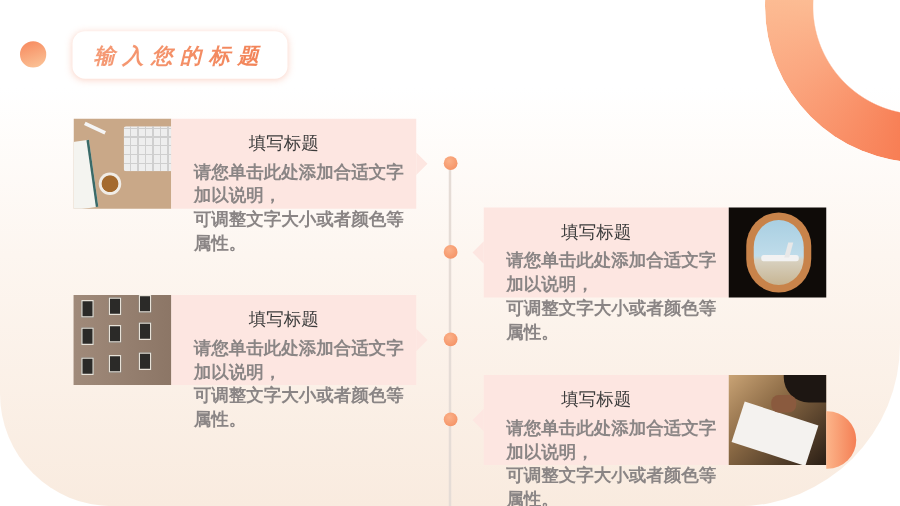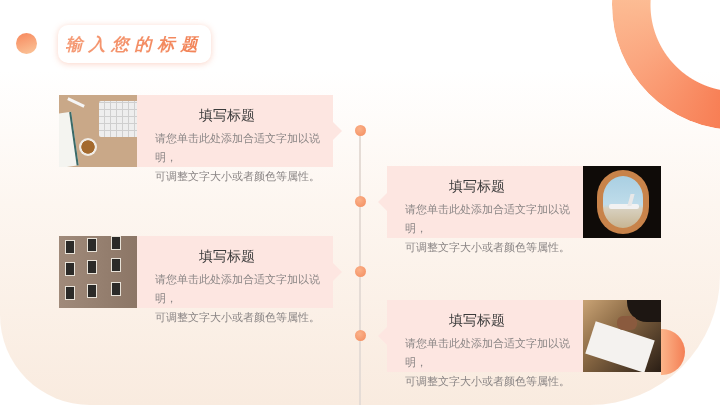--- a/index.html
+++ b/index.html
@@ -19,21 +19,21 @@
       background: conic-gradient(from 180deg, #f7784e 0deg, #fba67f 60deg, #fdc79e 110deg, #fdc79e 360deg);
       -webkit-mask: radial-gradient(circle, transparent 86px, #000 87px);
       mask: radial-gradient(circle, transparent 86px, #000 87px);
     }
 
     .title-dot {
       position: absolute; left: 16px; top: 33px; width: 21px; height: 21px; border-radius: 50%;
       background: linear-gradient(160deg, #f7875c, #fbc79b);
     }
     .title-pill {
-      position: absolute; left: 58px; top: 25px; width: 153px; height: 38px;
+      position: absolute; left: 58px; top: 25px; width: 172px; height: 38px;
       background: #ffffff; border-radius: 10px;
       box-shadow: 0 1px 6px rgba(246, 160, 130, 0.45);
       display: flex; align-items: center; justify-content: center;
     }
     .title-text {
       font-size: 17px; font-weight: bold; letter-spacing: 6px; font-style: italic;
       background: linear-gradient(90deg, #f59b76, #f28357);
       -webkit-background-clip: text; background-clip: text; color: transparent;
     }
 
@@ -56,21 +56,21 @@
       content: ""; position: absolute; right: -9px; top: 27px;
       border-top: 9px solid transparent; border-bottom: 9px solid transparent;
       border-left: 9px solid #fde6e1;
     }
     .card.right .panel::before {
       content: ""; position: absolute; left: -9px; top: 27px;
       border-top: 9px solid transparent; border-bottom: 9px solid transparent;
       border-right: 9px solid #fde6e1;
     }
     .card-title { font-size: 14px; color: #3b3b3b; line-height: 18px; margin-bottom: 5px; margin-left: 44px; }
-    .card-desc { font-size: 11px; color: #8a8585; line-height: 19px; }
+    .card-desc { font-size: 14px; color: #8a8585; line-height: 19px; font-weight: bold; }
     .photo { width: 78px; height: 72px; position: relative; overflow: hidden; }
 
     
     .photo-desk { background: #c9a888; }
     .photo-desk .notebook { position: absolute; left: -4px; top: 18px; width: 20px; height: 54px; background: #f4f4f0; border-right: 2px solid #3a6a68; transform: rotate(-8deg); }
     .photo-desk .keyboard { position: absolute; left: 40px; top: 6px; width: 40px; height: 36px; background: #eeeeee; border-radius: 2px;
       background-image: repeating-linear-gradient(90deg, transparent 0 5px, #cfcfcf 5px 6px), repeating-linear-gradient(0deg, transparent 0 6px, #cfcfcf 6px 7px); }
     .photo-desk .cup { position: absolute; left: 20px; top: 43px; width: 18px; height: 18px; border-radius: 50%; background: radial-gradient(circle, #a46a2e 50%, #f0ece6 55%); }
     .photo-desk .earbud { position: absolute; left: 8px; top: 6px; width: 18px; height: 3px; background: #f5f5f5; transform: rotate(25deg); }
 

